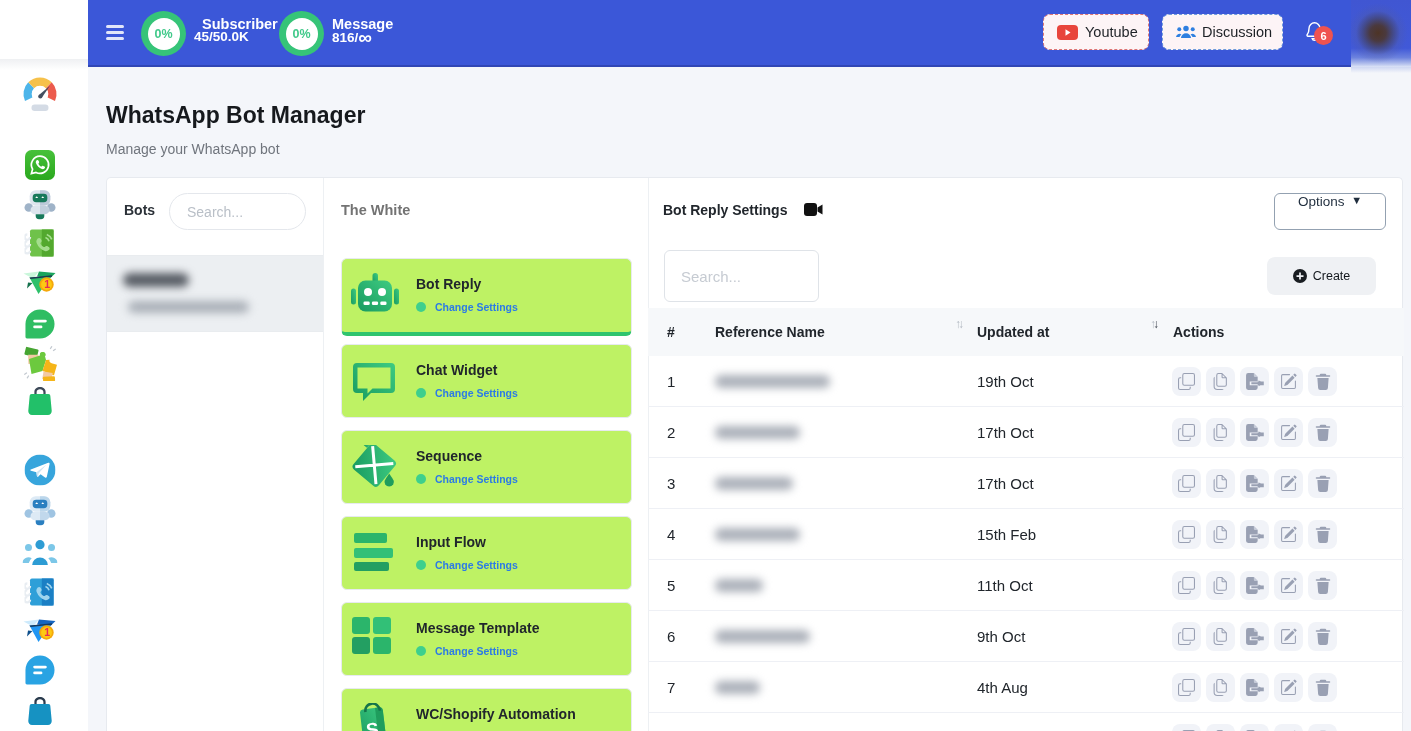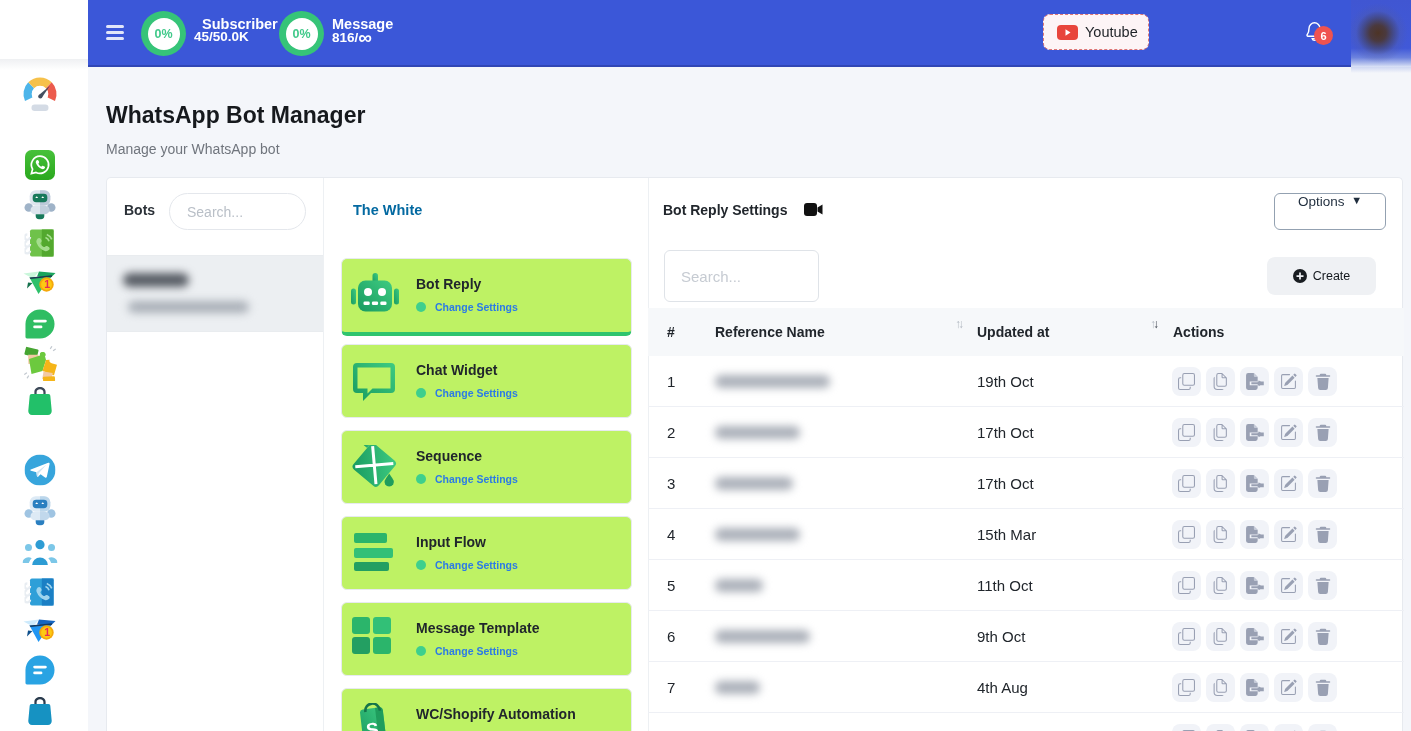--- a/index.html
+++ b/index.html
@@ -95,20 +95,28 @@
   <div class="ring" style="left:191px;">
       <div class="inner">0%</div>
     </div>
   <div class="tb-label" style="left:244px;top:16px;font-size:14.5px;">Message</div>
   <div class="tb-label" style="left:244px;top:27px;font-size:13.5px;">816/<span style="font-size:19px;vertical-align:-2px;">∞</span></div>
 
   <div class="tb-btn" id="btn-yt"><svg width="21" height="15" viewBox="0 0 21 15" style="margin-right:7px;">
         <rect x="0" y="0" width="21" height="15" rx="4" fill="#e8453c"></rect>
         <path d="M8.5 4.2 L13.5 7.5 L8.5 10.8 Z" fill="#fff"></path>
       </svg>Youtube</div>
+  <div class="tb-btn" id="btn-disc"><svg width="20" height="14" viewBox="0 0 22 15" style="margin-right:6px;" fill="#2e7fe0">
+        <circle cx="11" cy="3.6" r="3"></circle>
+        <path d="M5.5 14 a5.5 5 0 0 1 11 0 z"></path>
+        <circle cx="3.6" cy="4.6" r="2.2"></circle>
+        <path d="M0 13 a3.8 3.6 0 0 1 6 -2.8 a7 7 0 0 0 -2.2 2.8 z"></path>
+        <circle cx="18.4" cy="4.6" r="2.2"></circle>
+        <path d="M22 13 a3.8 3.6 0 0 0 -6 -2.8 a7 7 0 0 1 2.2 2.8 z"></path>
+      </svg>Discussion</div>
 
   <svg width="19" height="21" viewBox="0 0 16 17" style="position:absolute;left:1217px;top:21px;">
     <path d="M8 16 a2 2 0 0 0 1.95-1.5 h-3.9 A2 2 0 0 0 8 16 z M8 1.2 a4.6 4.6 0 0 0-4.6 4.6 c0 3.2-1 4.6-1.6 5.4-.3.4 0 1.3.7 1.3 h11 c.7 0 1-.9.7-1.3-.6-.8-1.6-2.2-1.6-5.4 A4.6 4.6 0 0 0 8 1.2 z" fill="none" stroke="#fff" stroke-width="1.2"></path>
   </svg>
   <div style="position:absolute;left:1226px;top:26px;width:19px;height:19px;border-radius:50%;background:#ef5350;color:#fff;font-size:11px;font-weight:bold;display:flex;align-items:center;justify-content:center;">6</div>
 </div>
 <div id="avablur"></div>
 <div id="avablur2"></div>
 
 <div id="sidebar">
@@ -266,21 +274,21 @@
 
   <div id="bots-label">Bots</div>
   <div id="bots-search">
       <span>Search...</span>
     </div>
   <div id="bots-item">
     <div class="blur1" style="position:absolute;left:16px;top:17px;width:66px;height:14px;background:#565b63;border-radius:7px;"></div>
     <div class="blur1" style="position:absolute;left:21px;top:45px;width:121px;height:12px;background:#aab0b8;border-radius:6px;"></div>
   </div>
 
-  <div style="position:absolute;left:246px;top:24px;font-size:14.5px;font-weight:bold;color:#0369a1;">The White</div>
+  <div style="position:absolute;left:234px;top:24px;font-size:14.5px;font-weight:bold;color:#737373;">The White</div>
   <div class="mcard active" style="top:80px;">
     <div class="mico" id="ico-bot"><svg width="48" height="46" viewBox="0 0 48 46">
           <defs>
             <linearGradient id="gg" x1="1" y1="0" x2="0" y2="1">
               <stop offset="0" stop-color="#3ecb81"></stop>
               <stop offset="1" stop-color="#189a60"></stop>
             </linearGradient>
           </defs>
   <rect x="21.5" y="0" width="5.5" height="10" rx="2.7" fill="url(#gg)"></rect>
   <rect x="7" y="7.5" width="34" height="31" rx="7.5" fill="url(#gg)"></rect>
@@ -501,21 +509,21 @@
           <div class="abtn">
             <svg width="16" height="17" viewBox="0 0 15 16" fill="#99a0b3">
               <path d="M5.5 0.6 a1 1 0 0 0-1 .8 l-.1 .6 H1.4 a.75 .75 0 0 0 0 1.5 h12.2 a.75 .75 0 0 0 0-1.5 h-3 l-.1-.6 a1 1 0 0 0-1-.8 z M2.2 4.6 h10.6 l-.7 9.5 A2 2 0 0 1 10.1 16 H4.9 a2 2 0 0 1-2-1.9 z"></path>
             </svg>
           </div>
         </div>
       </div>
       <div class="trow" style="top:331px;">
         <div class="num">4</div>
         <div class="nameblob" style="width:85px;"></div>
-        <div class="date">15th Mar</div>
+        <div class="date">15th Feb</div>
         <div class="acts">
           <div class="abtn">
             <svg width="17" height="17" viewBox="0 0 16 16" fill="#99a0b3">
               <path fill-rule="evenodd" d="M4 2a2 2 0 0 1 2-2h8a2 2 0 0 1 2 2v8a2 2 0 0 1-2 2H6a2 2 0 0 1-2-2V2Zm2-1a1 1 0 0 0-1 1v8a1 1 0 0 0 1 1h8a1 1 0 0 0 1-1V2a1 1 0 0 0-1-1H6ZM2 5a1 1 0 0 0-1 1v8a1 1 0 0 0 1 1h8a1 1 0 0 0 1-1v-1h1v1a2 2 0 0 1-2 2H2a2 2 0 0 1-2-2V6a2 2 0 0 1 2-2h1v1H2Z"></path>
             </svg>
           </div>
           <div class="abtn">
             <svg width="17" height="17" viewBox="0 0 16 16" fill="#99a0b3">
               <path d="M9.5 0H6a2 2 0 0 0-2 2v9a2 2 0 0 0 2 2h6a2 2 0 0 0 2-2V4.5L9.5 0zM6 1h3v3a1 1 0 0 0 1 1h3v6a1 1 0 0 1-1 1H6a1 1 0 0 1-1-1V2a1 1 0 0 1 1-1zm4 .7L12.3 4H10V1.7z"></path>
               <path d="M2.5 3.5v9A2.5 2.5 0 0 0 5 15h6a2 2 0 0 1-1.8 1H5a3.5 3.5 0 0 1-3.5-3.5V5.3a2 2 0 0 1 1-1.8z"></path>

